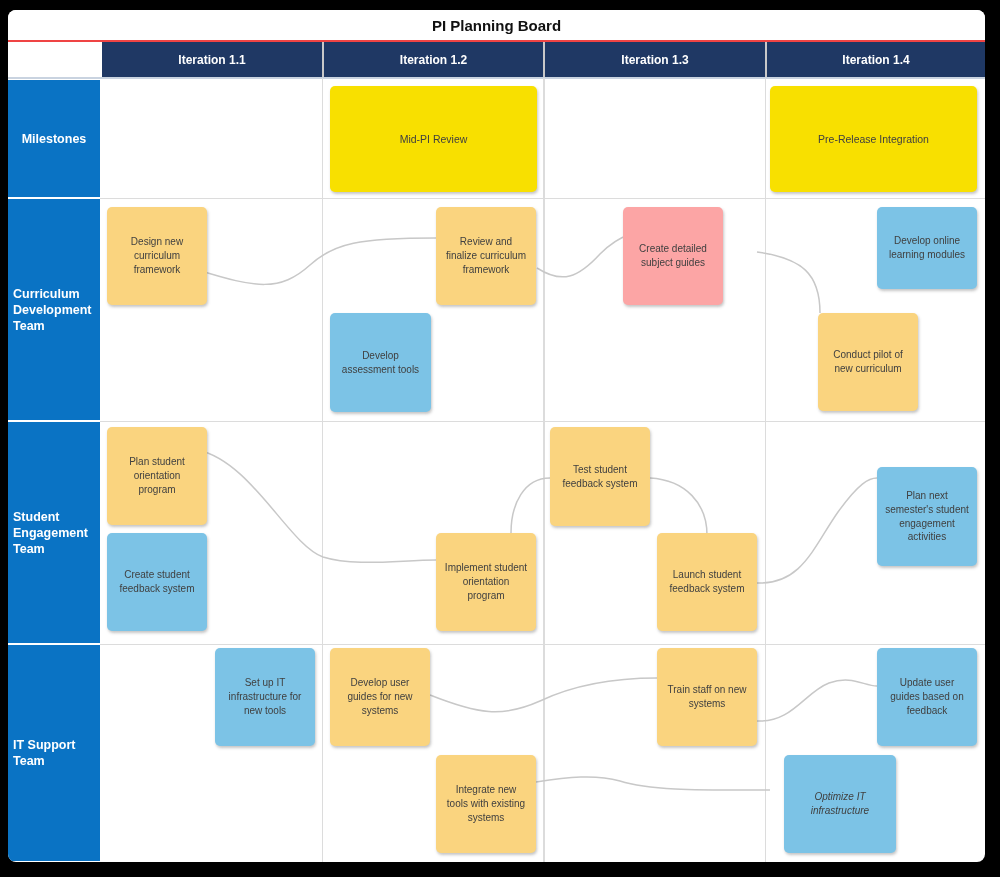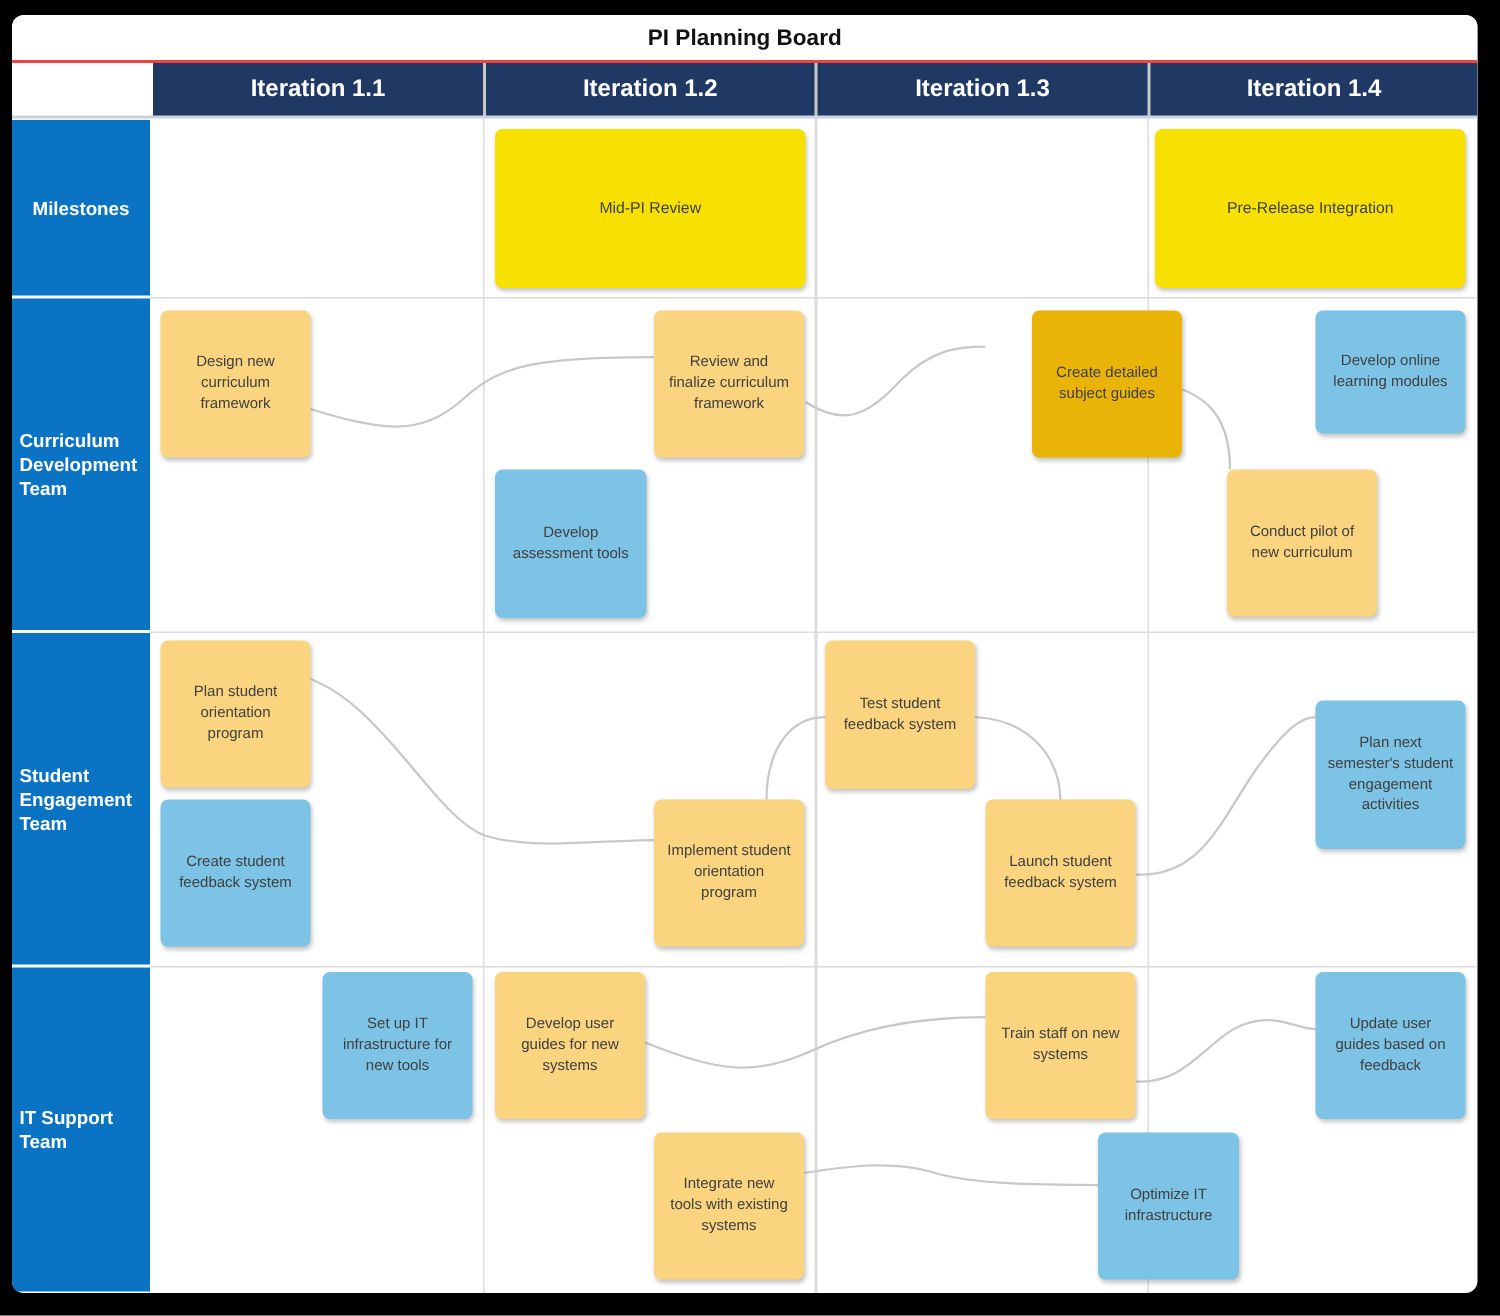--- a/index.html
+++ b/index.html
@@ -18,21 +18,21 @@
     border-bottom:2px solid #ef4444;
     display:flex;align-items:center;justify-content:center;
     font-size:15px;font-weight:bold;color:#111;background:#fff;
   }
   .header-strip{
     position:absolute;left:94px;top:32px;width:883px;height:36px;
     background:#c8c8c8;
   }
   .col-header{
     position:absolute;top:0;height:36px;
-    background:#1f3864;color:#fff;font-weight:bold;font-size:16px;
+    background:#1f3864;color:#fff;font-weight:bold;font-size:12px;
     display:flex;align-items:center;justify-content:center;
   }
   .header-underline{
     position:absolute;left:0;top:67px;width:977px;height:1.5px;background:#c9d3e0;
   }
   .vline{position:absolute;width:1.5px;background:#dcdcdc;top:68px;height:784px;}
   .hline{position:absolute;height:1.5px;background:#dcdcdc;left:92px;width:885px;}
   .row-header{
     position:absolute;left:0;width:92px;background:#0a73c4;color:#fff;
     font-weight:bold;font-size:12.5px;line-height:1.28;text-align:left;
@@ -98,21 +98,21 @@
       </div>
       <div class="card" style="left: 99px; top: 197px; width: 100px; height: 98px; background: rgb(250, 212, 127);">
         <span>Design new curriculum framework</span>
       </div>
       <div class="card" style="left: 428px; top: 197px; width: 100px; height: 98px; background: rgb(250, 212, 127);">
         <span>Review and finalize curriculum framework</span>
       </div>
       <div class="card" style="left: 322px; top: 303px; width: 101px; height: 99px; background: rgb(124, 195, 230);">
         <span>Develop assessment tools</span>
       </div>
-      <div class="card" style="left: 680px; top: 197px; width: 100px; height: 98px; background: #eab308;">
+      <div class="card" style="left: 615px; top: 197px; width: 100px; height: 98px; background: #fca5a5;">
         <span>Create detailed subject guides</span>
       </div>
       <div class="card" style="left: 762px; top: 303px; width: 100px; height: 98px; background: rgb(250, 212, 127); margin-left: 48px;">
         <span>Conduct pilot of new curriculum</span>
       </div>
       <div class="card" style="left: 869px; top: 197px; width: 100px; height: 82px; background: rgb(124, 195, 230);">
         <span>Develop online learning modules</span>
       </div>
       <div class="card" style="left: 99px; top: 417px; width: 100px; height: 98px; background: rgb(250, 212, 127);">
         <span>Plan student orientation program</span>
@@ -137,20 +137,20 @@
       </div>
       <div class="card" style="left: 322px; top: 638px; width: 100px; height: 98px; background: rgb(250, 212, 127);">
         <span>Develop user guides for new systems</span>
       </div>
       <div class="card" style="left: 428px; top: 745px; width: 100px; height: 98px; background: rgb(250, 212, 127);">
         <span>Integrate new tools with existing systems</span>
       </div>
       <div class="card" style="left: 649px; top: 638px; width: 100px; height: 98px; background: rgb(250, 212, 127);">
         <span>Train staff on new systems</span>
       </div>
-      <div class="card" style="left: 724px; top: 745px; width: 94px; height: 98px; background: rgb(124, 195, 230);">
+      <div class="card" style="left: 776px; top: 745px; width: 112px; height: 98px; background: rgb(124, 195, 230); font-style: italic;">
         <span>Optimize IT infrastructure</span>
       </div>
       <div class="card" style="left: 869px; top: 638px; width: 100px; height: 98px; background: rgb(124, 195, 230);">
         <span>Update user guides based on feedback</span>
       </div>
     </div>
 </div>
 
 </body></html>

